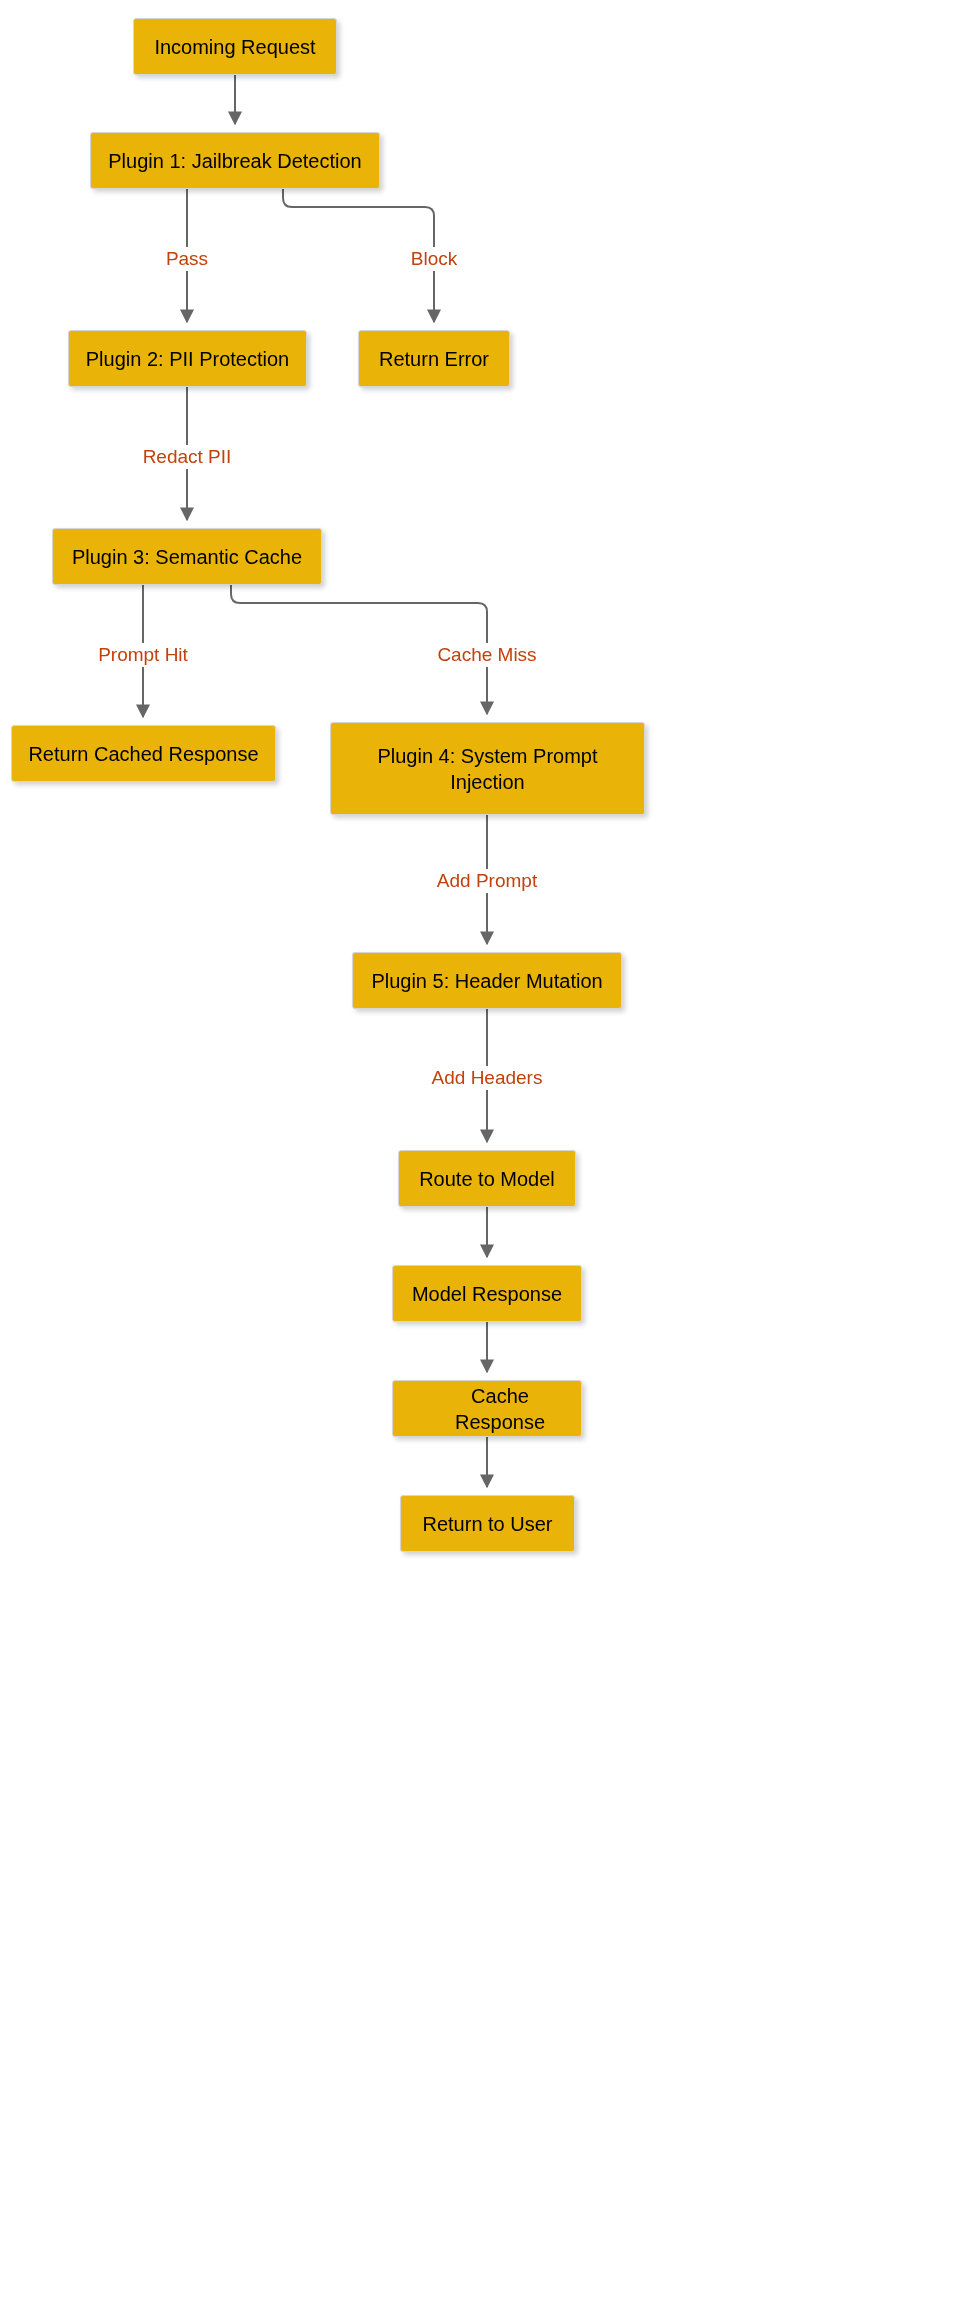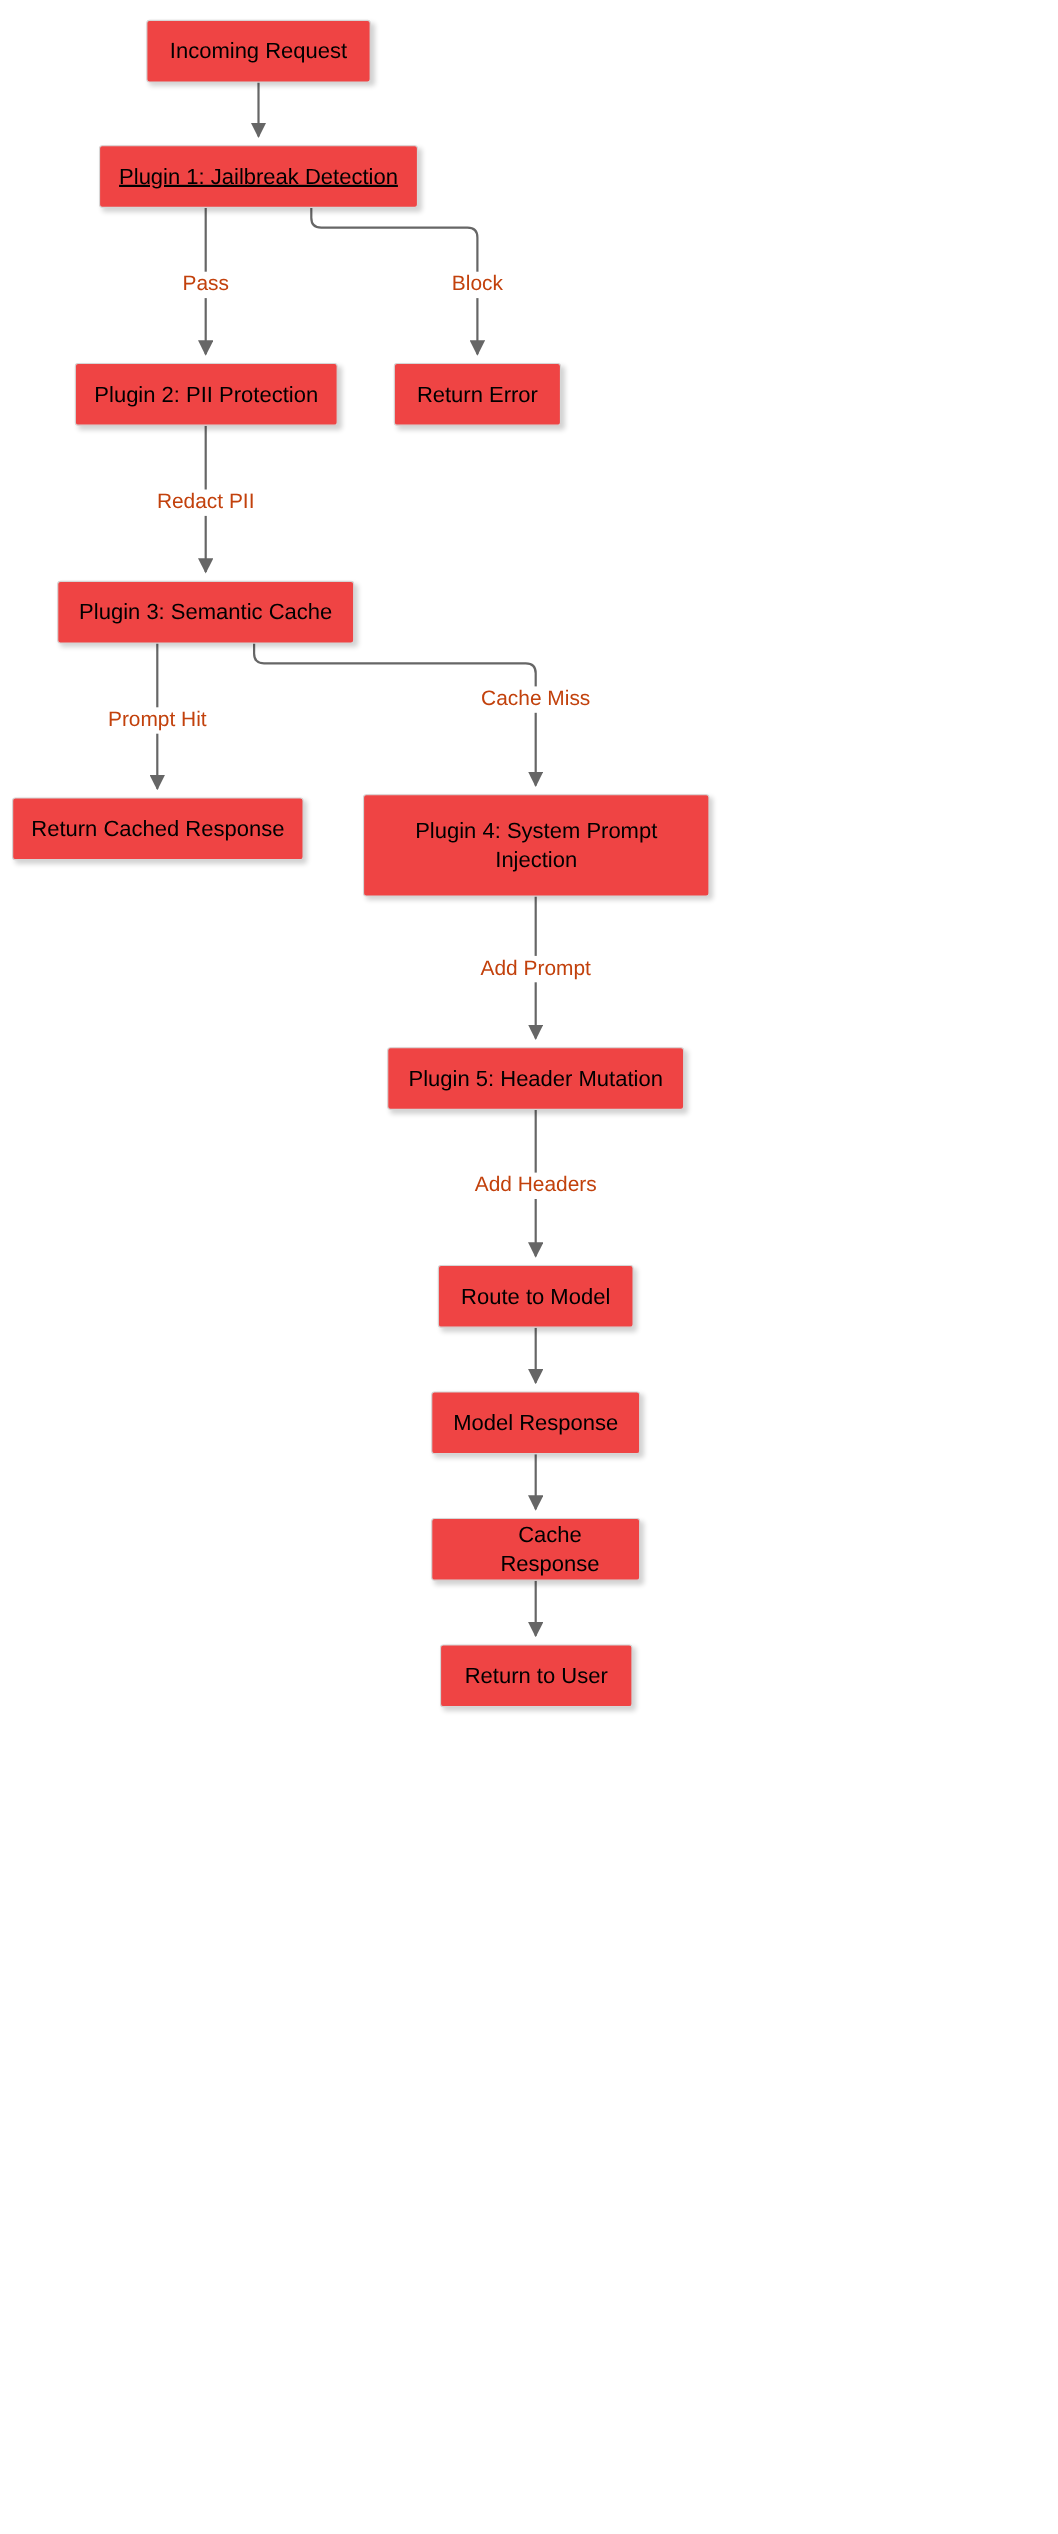--- a/index.html
+++ b/index.html
@@ -21,21 +21,21 @@
     position: absolute;
     left: 0;
     top: 0;
     width: 962px;
     height: 2304px;
     pointer-events: none;
   }
   .node {
     position: absolute;
     box-sizing: border-box;
-    background: #ef4444;
+    background: #eab308;
     border: 1px solid #d6d6d6;
     border-radius: 3px;
     box-shadow: 3px 3px 5px rgba(0,0,0,0.18);
     display: flex;
     align-items: center;
     justify-content: center;
     text-align: center;
     color: #000000;
     font-size: 20px;
     line-height: 1.3;
@@ -90,21 +90,21 @@
 
     <path d="M 487 1322 L 487 1372" fill="none" stroke="#666666" stroke-width="2" marker-end="url(#arrow)"></path>
 
     <path d="M 487 1437 L 487 1487" fill="none" stroke="#666666" stroke-width="2" marker-end="url(#arrow)"></path>
   </svg>
 
   <div class="node" style="left:133px; top:18px; width:204px; height:57px;">
     <span class="node-label">Incoming Request</span>
   </div>
 
-  <div class="node" style="left:90px; top:132px; width:290px; height:57px;text-decoration:underline;">
+  <div class="node" style="left:90px; top:132px; width:290px; height:57px;">
     <span class="node-label">Plugin 1: Jailbreak Detection</span>
   </div>
 
   <div class="node" style="left:68px; top:330px; width:239px; height:57px;">
     <span class="node-label">Plugin 2: PII Protection</span>
   </div>
 
   <div class="node" style="left:358px; top:330px; width:152px; height:57px;">
     <span class="node-label">Return Error</span>
   </div>
@@ -143,19 +143,19 @@
   </div>
 
   <div class="edge-label" style="left:187px; top:247px;">Pass</div>
 
   <div class="edge-label" style="left:434px; top:247px;">Block</div>
 
   <div class="edge-label" style="left:187px; top:445px;">Redact PII</div>
 
   <div class="edge-label" style="left:143px; top:643px;">Prompt Hit</div>
 
-  <div class="edge-label" style="left:487px; top:624px;">Cache Miss</div>
+  <div class="edge-label" style="left:487px; top:643px;">Cache Miss</div>
 
   <div class="edge-label" style="left:487px; top:869px;">Add Prompt</div>
 
   <div class="edge-label" style="left:487px; top:1066px;">Add Headers</div>
 
 </div>
 
 </body></html>

